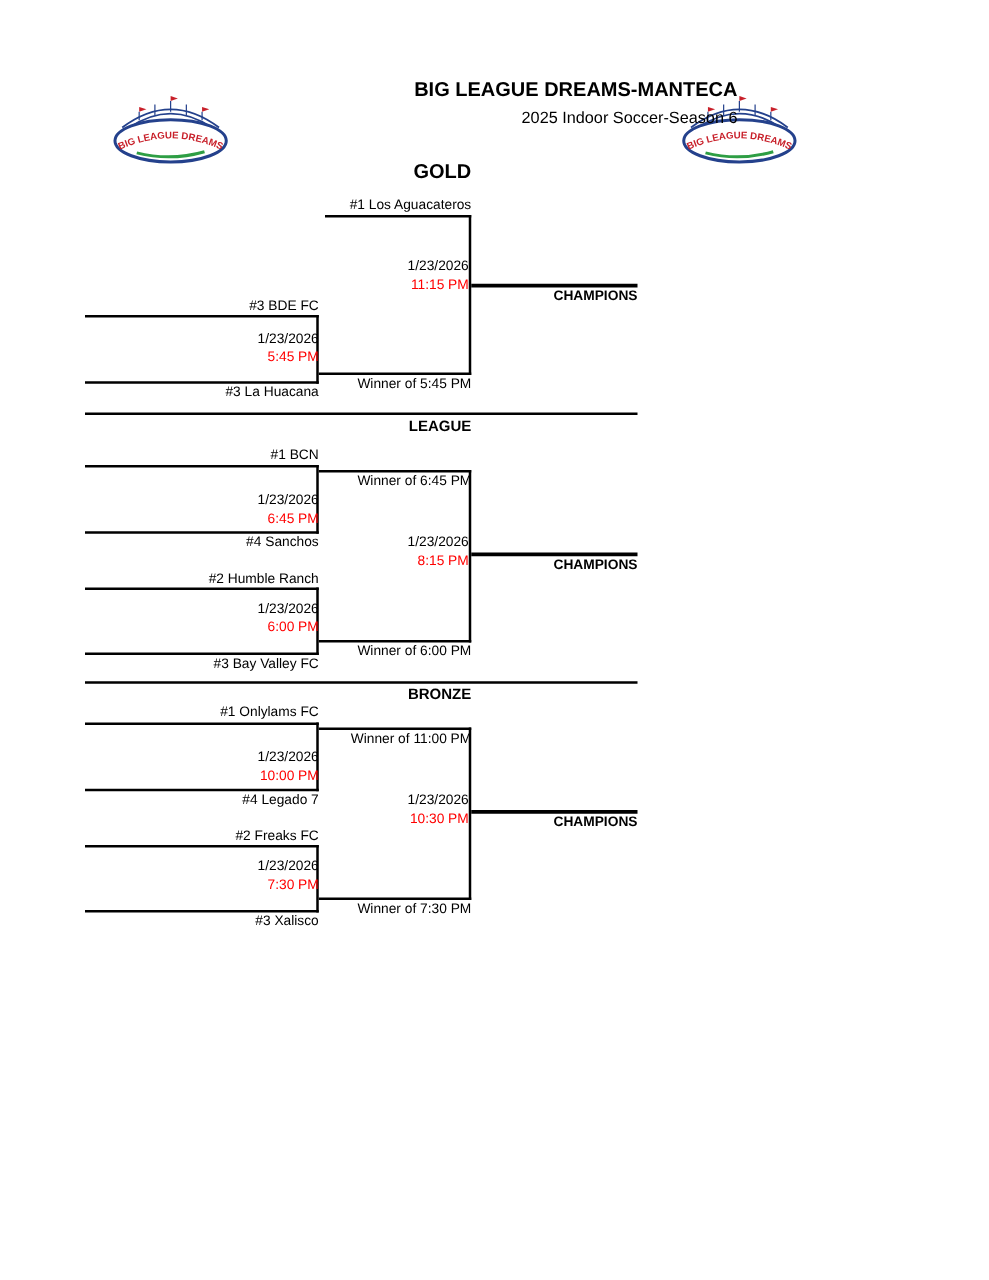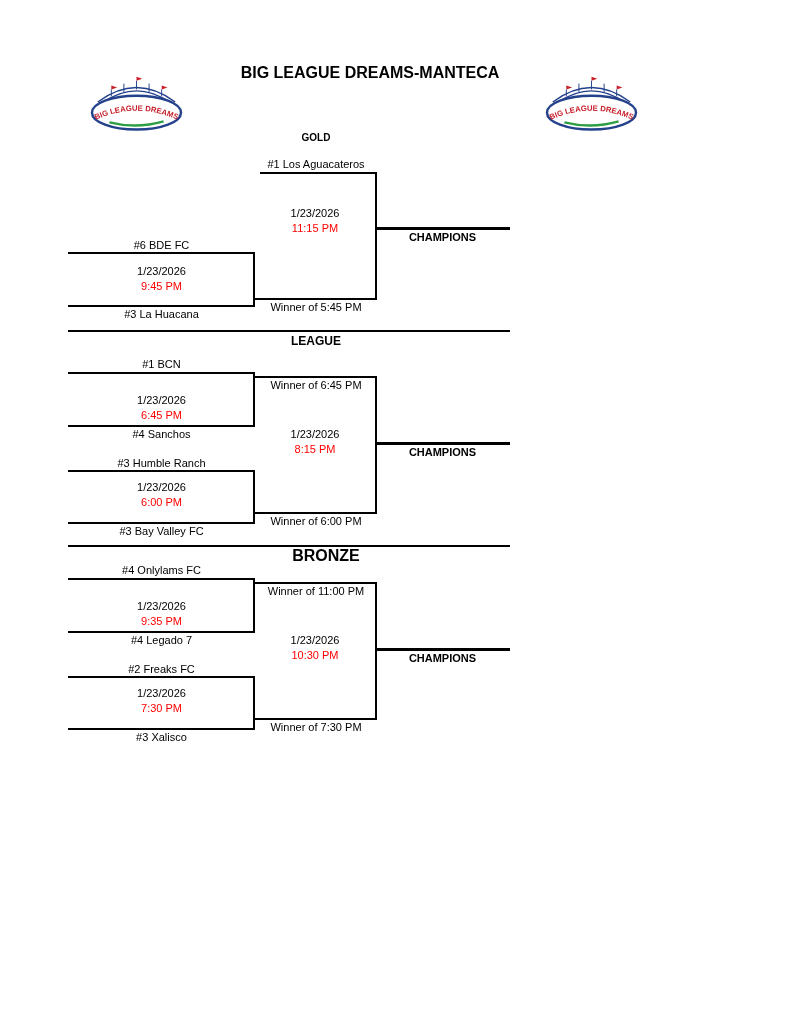--- a/index.html
+++ b/index.html
@@ -1,20 +1,20 @@
 <!DOCTYPE html>
 <html><head>
 <meta charset="utf-8">
 <style>
   * { margin:0; padding:0; box-sizing:border-box; }
   html,body { background:#ffffff; }
   body { font-family:"Liberation Sans", sans-serif; color:#000; }
   .page { position:relative; width:791px; height:1024px; background:#fff; overflow:hidden; }
   .txt { position:absolute; font-size:11px; line-height:13px; white-space:nowrap; }
-  .center { text-align:center; }
+  .center { text-align:right; }
   .bold { font-weight:bold; }
   .red { color:#FF0000; }
   .hline { position:absolute; background:#000; height:2px; }
   .hline.thick { height:3px; }
   .vline { position:absolute; background:#000; width:2px; }
   .b3, .b4 { position:absolute; left:68px; width:442px; }
   .b3 { height:180px; } .b4 { height:185px; }
   .logo { position:absolute; width:97px; height:60px; }
   .logo svg text { font-family:"Liberation Sans", sans-serif; }
 </style>
@@ -59,40 +59,41 @@
       <ellipse cx="50" cy="42" rx="46" ry="17.5" fill="#FFFFFF" stroke="#24418C" stroke-width="2.5"></ellipse>
       <path id="bldArc2" d="M9 49 Q50 31 91 49" fill="none"></path>
       <text font-size="8" font-weight="bold" fill="#C8202A">
         <textPath href="#bldArc2" startOffset="50%" text-anchor="middle">BIG LEAGUE DREAMS</textPath>
       </text>
       <path d="M22 52 Q50 59 78 51" stroke="#2E9E44" stroke-width="2.5" fill="none"></path>
     </svg>
   </div>
 
   <div class="txt center bold" style="left:150px;top:63px;width:440px;font-size:16px;line-height:19px">BIG LEAGUE DREAMS-MANTECA</div>
+  <div class="txt center" style="left:150px;top:86px;width:440px;font-size:13px;line-height:15px">2025 Indoor Soccer-Season 6</div>
 
-  <div class="txt center bold" style="left:255px;top:131px;width:122px;font-size:10px">GOLD</div>
+  <div class="txt center bold" style="left:255px;top:131px;width:122px;font-size:16px">GOLD</div>
 
   <div class="b3" style="top:158px">
     <div class="txt center" style="left:187px;top:0;width:122px">#1 Los Aguacateros</div>
     <div class="hline" style="left:192px;top:14px;width:117px"></div>
     <div class="vline" style="left:307px;top:14px;height:128px"></div>
 
     <div class="txt center" style="left:187px;top:49px;width:120px">1/23/2026</div>
     <div class="txt center red" style="left:187px;top:64px;width:120px">11:15 PM</div>
 
     <div class="hline thick" style="left:309px;top:69px;width:133px"></div>
     <div class="txt center bold" style="left:307px;top:73px;width:135px">CHAMPIONS</div>
 
-    <div class="txt center" style="left:0;top:81px;width:187px">#6 BDE FC</div>
+    <div class="txt center" style="left:0;top:81px;width:187px">#3 BDE FC</div>
     <div class="hline" style="left:0;top:94px;width:187px"></div>
     <div class="vline" style="left:185px;top:94px;height:55px"></div>
 
     <div class="txt center" style="left:0;top:107px;width:187px">1/23/2026</div>
-    <div class="txt center red" style="left:0;top:122px;width:187px">9:45 PM</div>
+    <div class="txt center red" style="left:0;top:122px;width:187px">5:45 PM</div>
 
     <div class="hline" style="left:187px;top:140px;width:122px"></div>
     <div class="txt center" style="left:187px;top:143px;width:122px">Winner of 5:45 PM</div>
 
     <div class="hline" style="left:0;top:147px;width:187px"></div>
     <div class="txt center" style="left:0;top:150px;width:187px">#3 La Huacana</div>
   </div>
 
   <div class="hline" style="left:68px;top:330px;width:442px"></div>
 
@@ -112,48 +113,48 @@
     <div class="hline" style="left:0;top:67px;width:187px"></div>
     <div class="txt center" style="left:0;top:70px;width:187px">#4 Sanchos</div>
 
     <div class="txt center" style="left:187px;top:70px;width:120px">1/23/2026</div>
     <div class="txt center red" style="left:187px;top:85px;width:120px">8:15 PM</div>
 
     <div class="vline" style="left:307px;top:18px;height:138px"></div>
     <div class="hline thick" style="left:309px;top:84px;width:133px"></div>
     <div class="txt center bold" style="left:307px;top:88px;width:135px">CHAMPIONS</div>
 
-    <div class="txt center" style="left:0;top:99px;width:187px">#3 Humble Ranch</div>
+    <div class="txt center" style="left:0;top:99px;width:187px">#2 Humble Ranch</div>
     <div class="hline" style="left:0;top:112px;width:187px"></div>
     <div class="vline" style="left:185px;top:112px;height:54px"></div>
 
     <div class="txt center" style="left:0;top:123px;width:187px">1/23/2026</div>
     <div class="txt center red" style="left:0;top:138px;width:187px">6:00 PM</div>
 
     <div class="hline" style="left:187px;top:154px;width:122px"></div>
     <div class="txt center" style="left:187px;top:157px;width:122px">Winner of 6:00 PM</div>
 
     <div class="hline" style="left:0;top:164px;width:187px"></div>
     <div class="txt center" style="left:0;top:167px;width:187px">#3 Bay Valley FC</div>
   </div>
 
   <div class="hline" style="left:68px;top:545px;width:442px"></div>
 
-  <div class="txt center bold" style="left:265px;top:549px;width:122px;font-size:16px">BRONZE</div>
+  <div class="txt center bold" style="left:255px;top:549px;width:122px;font-size:12px">BRONZE</div>
 
   <div class="b4" style="top:564px">
-    <div class="txt center" style="left:0;top:0;width:187px">#4 Onlylams FC</div>
+    <div class="txt center" style="left:0;top:0;width:187px">#1 Onlylams FC</div>
     <div class="hline" style="left:0;top:14px;width:187px"></div>
     <div class="vline" style="left:185px;top:14px;height:55px"></div>
 
     <div class="hline" style="left:187px;top:18px;width:122px"></div>
     <div class="txt center" style="left:187px;top:21px;width:122px">Winner of 11:00 PM</div>
 
     <div class="txt center" style="left:0;top:36px;width:187px">1/23/2026</div>
-    <div class="txt center red" style="left:0;top:51px;width:187px">9:35 PM</div>
+    <div class="txt center red" style="left:0;top:51px;width:187px">10:00 PM</div>
 
     <div class="hline" style="left:0;top:67px;width:187px"></div>
     <div class="txt center" style="left:0;top:70px;width:187px">#4 Legado 7</div>
 
     <div class="txt center" style="left:187px;top:70px;width:120px">1/23/2026</div>
     <div class="txt center red" style="left:187px;top:85px;width:120px">10:30 PM</div>
 
     <div class="vline" style="left:307px;top:18px;height:138px"></div>
     <div class="hline thick" style="left:309px;top:84px;width:133px"></div>
     <div class="txt center bold" style="left:307px;top:88px;width:135px">CHAMPIONS</div>

